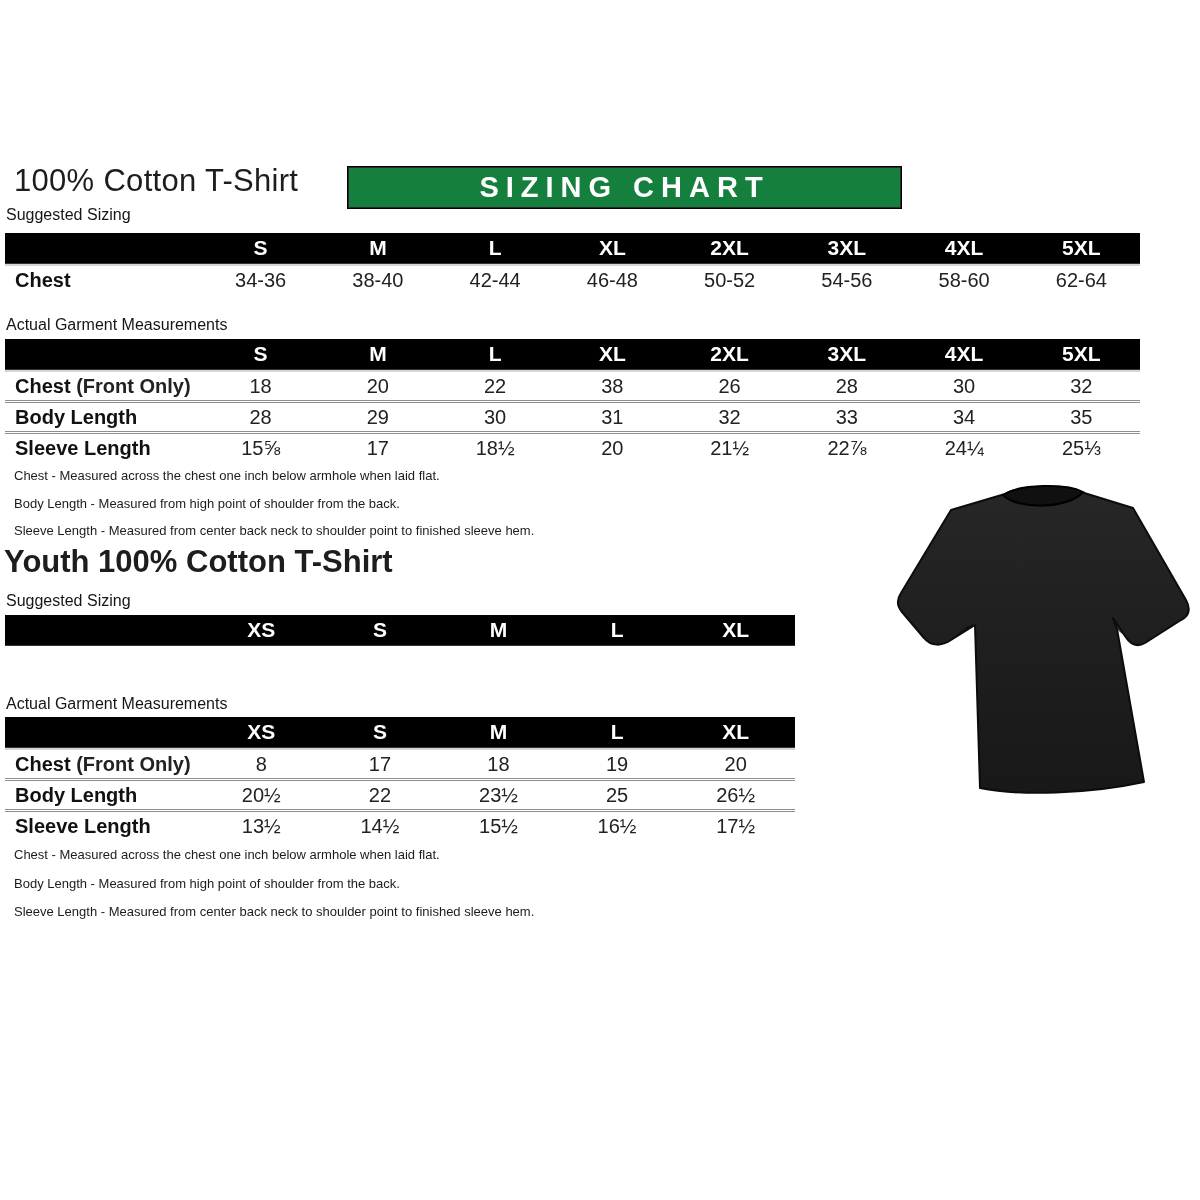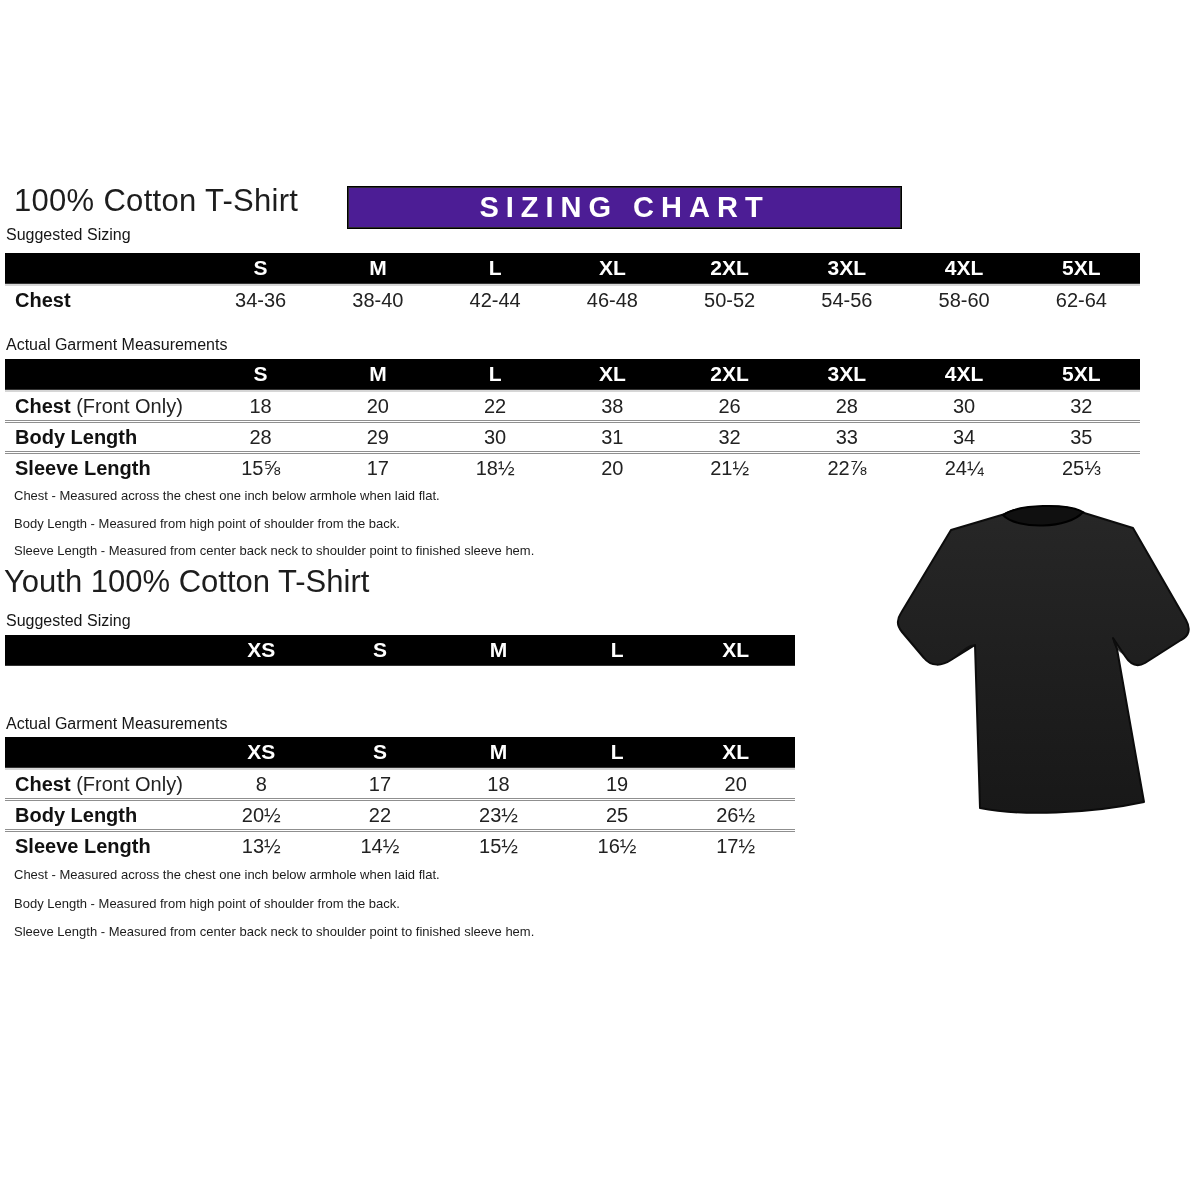--- a/index.html
+++ b/index.html
@@ -1,50 +1,50 @@
 <!DOCTYPE html>
 <html><head>
 <meta charset="utf-8">
 <style>
   html,body{margin:0;padding:0;}
   body{
     width:1200px;height:1200px;background:#ffffff;
     font-family:"Liberation Sans",sans-serif;color:#1d1d1d;
     position:relative;overflow:hidden;
   }
-  .abs{position:absolute;margin-top:20px;}
+  .abs{position:absolute;}
 
   #main-title{left:14px;top:163px;font-size:31px;font-weight:500;letter-spacing:.3px;}
   #sizing-banner{
-    left:347px;top:166px;width:553px;height:41px;background:#4c1d95;color:#fff;
+    left:347px;top:166px;width:553px;height:41px;background:#15803d;color:#fff;
     display:flex;align-items:center;justify-content:center;
     font-weight:700;font-size:29px;letter-spacing:7px;
     border:1px solid #000;box-shadow:0 0 0 1px #2a2a2a inset;
   }
   .section-label{font-size:16px;color:#161616;}
   #adult-suggested-label{left:6px;top:206px;}
   #adult-actual-label{left:6px;top:316px;}
-  #youth-title{left:4px;top:544px;font-size:31px;font-weight:400;}
+  #youth-title{left:4px;top:544px;font-size:31px;font-weight:700;}
   #youth-suggested-label{left:6px;top:592px;}
   #youth-actual-label{left:6px;top:695px;}
 
   .table{display:block;}
   #adult-suggested-table{left:5px;top:233px;width:1135px;}
   #adult-actual-table{left:5px;top:339px;width:1135px;}
   #youth-suggested-table{left:5px;top:615px;width:790px;}
   #youth-actual-table{left:5px;top:717px;width:790px;}
 
   .trow{display:flex;align-items:center;}
   .thead{height:30px;background:#000;color:#fff;border-bottom:1px solid #333;}
   .cell{flex:1;text-align:center;white-space:nowrap;}
   .label-cell{flex:0 0 197px;text-align:left;padding-left:10px;box-sizing:border-box;}
   .hcell{font-size:21px;font-weight:700;}
   .tbodyrow{height:28px;font-size:20px;color:#222;}
   .tbodyrow .label-cell b{font-weight:700;color:#111;text-align:center;}
-  .tbodyrow .label-cell span{font-weight:400;}
+  .tbodyrow .label-cell span{font-weight:700;}
   .thead + .tbodyrow{border-top:2px solid #d6d6d6;}
   .tbodyrow + .tbodyrow{border-top:3px double #8f8f8f;}
 
   .notes{left:14px;}
   #adult-notes{top:462px;}
   #youth-notes{top:841px;}
   .note-line{font-size:13px;line-height:27.5px;color:#1c1c1c;}
   #youth-notes .note-line{line-height:28.5px;}
 
   #tshirt-wrap{left:893px;top:479px;width:300px;height:330px;}

